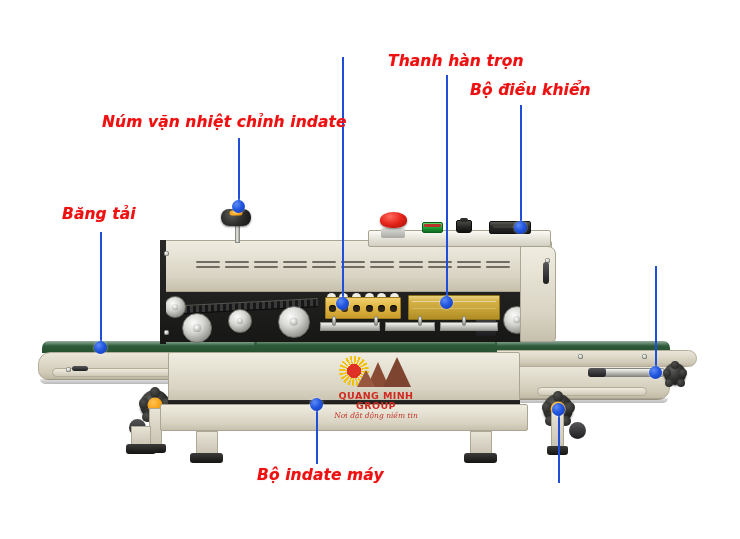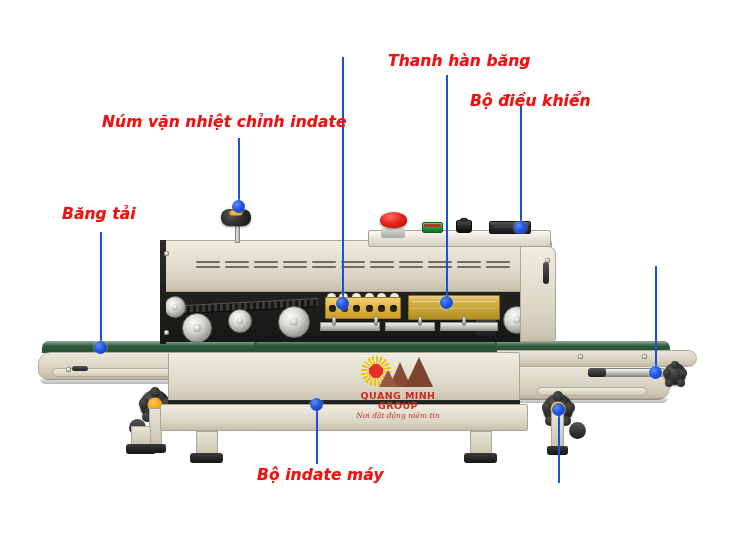--- a/index.html
+++ b/index.html
@@ -293,21 +293,21 @@
     <div class="foot" style="left:547px;top:446px;width:21px;height:9px;"></div>
     <div class="pipe" style="left:569px;top:422px;width:17px;height:17px;border-radius:50%;"></div>
 
     <div class="belt" style="left:255px;top:340px;width:242px;height:13px;"></div>
     <div class="belt-sheen" style="left:257px;top:340px;width:238px;height:5px;"></div>
 
     <div class="cabinet" style="left:168px;top:352px;width:352px;height:52px;border-radius:2px;"></div>
     <div class="cabinet-dark" style="left:168px;top:400px;width:352px;height:5px;"></div>
     <div class="cabinet" style="left:160px;top:404px;width:368px;height:27px;border-radius:2px;"></div>
 
-    <div class="logo" style="left:348px;top:356px;width:100px;">
+    <div class="logo" style="left:326px;top:356px;width:100px;">
       <div class="mark">
         <div class="sun"></div>
         <div class="mtn" style="left:34px;top:6px;border-width:0 11px 25px 11px;border-bottom-color:#8a4b35;"></div>
         <div class="mtn" style="left:50px;top:1px;border-width:0 14px 30px 14px;border-bottom-color:#7d4530;"></div>
         <div class="mtn" style="left:24px;top:14px;border-width:0 9px 17px 9px;border-bottom-color:#9a573f;"></div>
       </div>
       <div class="name">QUANG MINH GROUP</div>
       <div class="tag">Nơi đặt động niềm tin</div>
     </div>
 
@@ -422,23 +422,23 @@
   <div class="leader" style="left:655px;top:266px;height:106px;"></div>
   <div class="dot" style="left:649px;top:366px;"></div>
 
   <div class="leader" style="left:316px;top:404px;height:60px;"></div>
   <div class="dot" style="left:310px;top:398px;"></div>
 
   <div class="leader" style="left:558px;top:409px;height:74px;"></div>
   <div class="dot" style="left:552px;top:403px;"></div>
 
 
-  <div class="callout" style="left:388px;top:52px;">Thanh hàn băng</div>
-
-  <div class="callout" style="left:470px;top:92px;">Bộ điều khiển</div>
+  <div class="callout" style="left:388px;top:52px;">Thanh hàn trọn</div>
+
+  <div class="callout" style="left:470px;top:81px;">Bộ điều khiển</div>
 
   <div class="callout" style="left:102px;top:113px;">Núm vặn nhiệt chỉnh indate</div>
 
   <div class="callout" style="left:62px;top:205px;">Băng tải</div>
 
 
   <div class="callout" style="left:257px;top:466px;">Bộ indate máy</div>
 
 
 </div>

